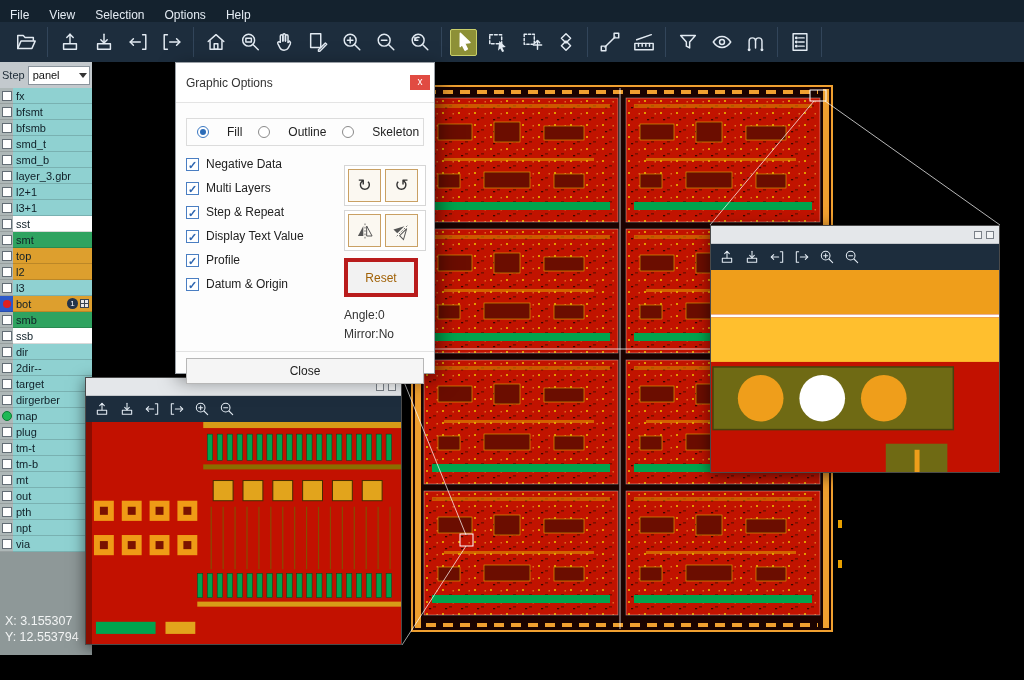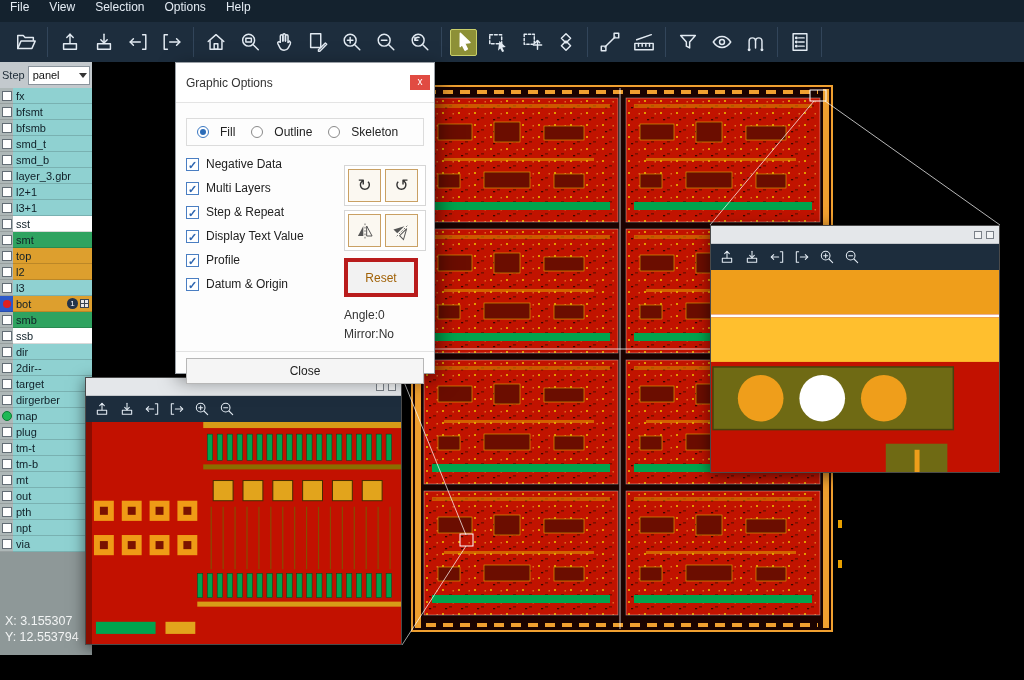--- a/index.html
+++ b/index.html
@@ -1,21 +1,21 @@
 <!DOCTYPE html>
 <html><head>
 <meta charset="utf-8">
 <style>
   *{margin:0;padding:0;box-sizing:border-box}
   html,body{width:1024px;height:680px;overflow:hidden}
   body{font-family:"Liberation Sans",sans-serif;background:#000;position:relative}
   .app{position:absolute;inset:0;background:#000}
 
   
-  .menubar{position:absolute;left:0;top:0;right:0;height:22px;background:#14222e;display:flex;align-items:flex-start;gap:20px;padding-left:10px;z-index:3}
+  .menubar{position:absolute;left:0;top:0;right:0;height:22px;background:#14222e;display:flex;align-items:flex-end;gap:20px;padding-left:10px;z-index:3}
   .menubar span{color:#e4ecf4;font-size:12px;cursor:default}
 
   
   .toolbar{position:absolute;left:0;top:22px;right:0;height:40px;background:#1d2d3d;display:flex;align-items:center;padding-left:4px;z-index:3}
   .tgroup{display:flex;align-items:center;gap:7px;padding:0 8px;height:30px;border-right:1px solid #32455a}
   .ticon{width:27px;height:27px;display:flex;align-items:center;justify-content:center;border-radius:2px}
   .ticon.active{background:#8d9037;border:1px solid #c9cf6a}
 
   
   .leftpanel{position:absolute;left:0;top:62px;width:92px;bottom:25px;background:#8e9898;z-index:3}
@@ -52,21 +52,21 @@
   .mag-content svg{display:block;width:100%;height:100%}
 
   
   .dialog{position:absolute;left:175px;top:62px;width:260px;height:312px;background:#fdfdfd;border:1px solid #9aa0a6;box-shadow:4px 6px 18px rgba(0,0,0,.5);z-index:10}
   .dlg-title{height:40px;background:#fff;border-bottom:1px solid #e4e4e4;display:flex;align-items:center;justify-content:space-between;padding:0 4px 0 10px}
   .dlg-title .ttl{font-size:12px;color:#333}
   .dlg-close{width:20px;height:15px;background:#e14b42;color:#fff;font-size:10px;line-height:14px;text-align:center;cursor:default}
   .dlg-body{position:relative;height:286px;padding:8px 10px 0 10px}
   .wlabel{font-size:12px;color:#222}
   .rgroup{margin-top:7px;height:28px;border:1px solid #dcdcdc;display:flex;align-items:center;gap:16px;padding:0 10px}
-  .ritem{display:flex;align-items:center;gap:11px;font-size:12px;color:#222}
+  .ritem{display:flex;align-items:center;gap:18px;font-size:12px;color:#222}
   .radio{width:12px;height:12px;border:1px solid #8a8a8a;border-radius:50%;background:#fff;position:relative}
   .radio.sel{border-color:#3a78c2}
   .radio.sel::after{content:"";position:absolute;left:2px;top:2px;width:6px;height:6px;border-radius:50%;background:#2b6cb8}
   .clist{margin-top:6px;width:150px}
   .citem{display:flex;align-items:center;gap:7px;height:24px;font-size:12px;color:#222}
   .check{width:13px;height:13px;border:1px solid #9aa4ac;background:#fff;font-size:11px;line-height:12px;text-align:center;color:#2f66b0;font-weight:bold}
   .check.on{border-color:#4a7ec2}
   .dlg-right{position:absolute;left:168px;top:62px;width:82px}
   .btnpair{border:1px solid #d6d6d6;padding:3px;display:flex;gap:4px;background:#fff}
   .btnpair + .btnpair{margin-top:4px}

